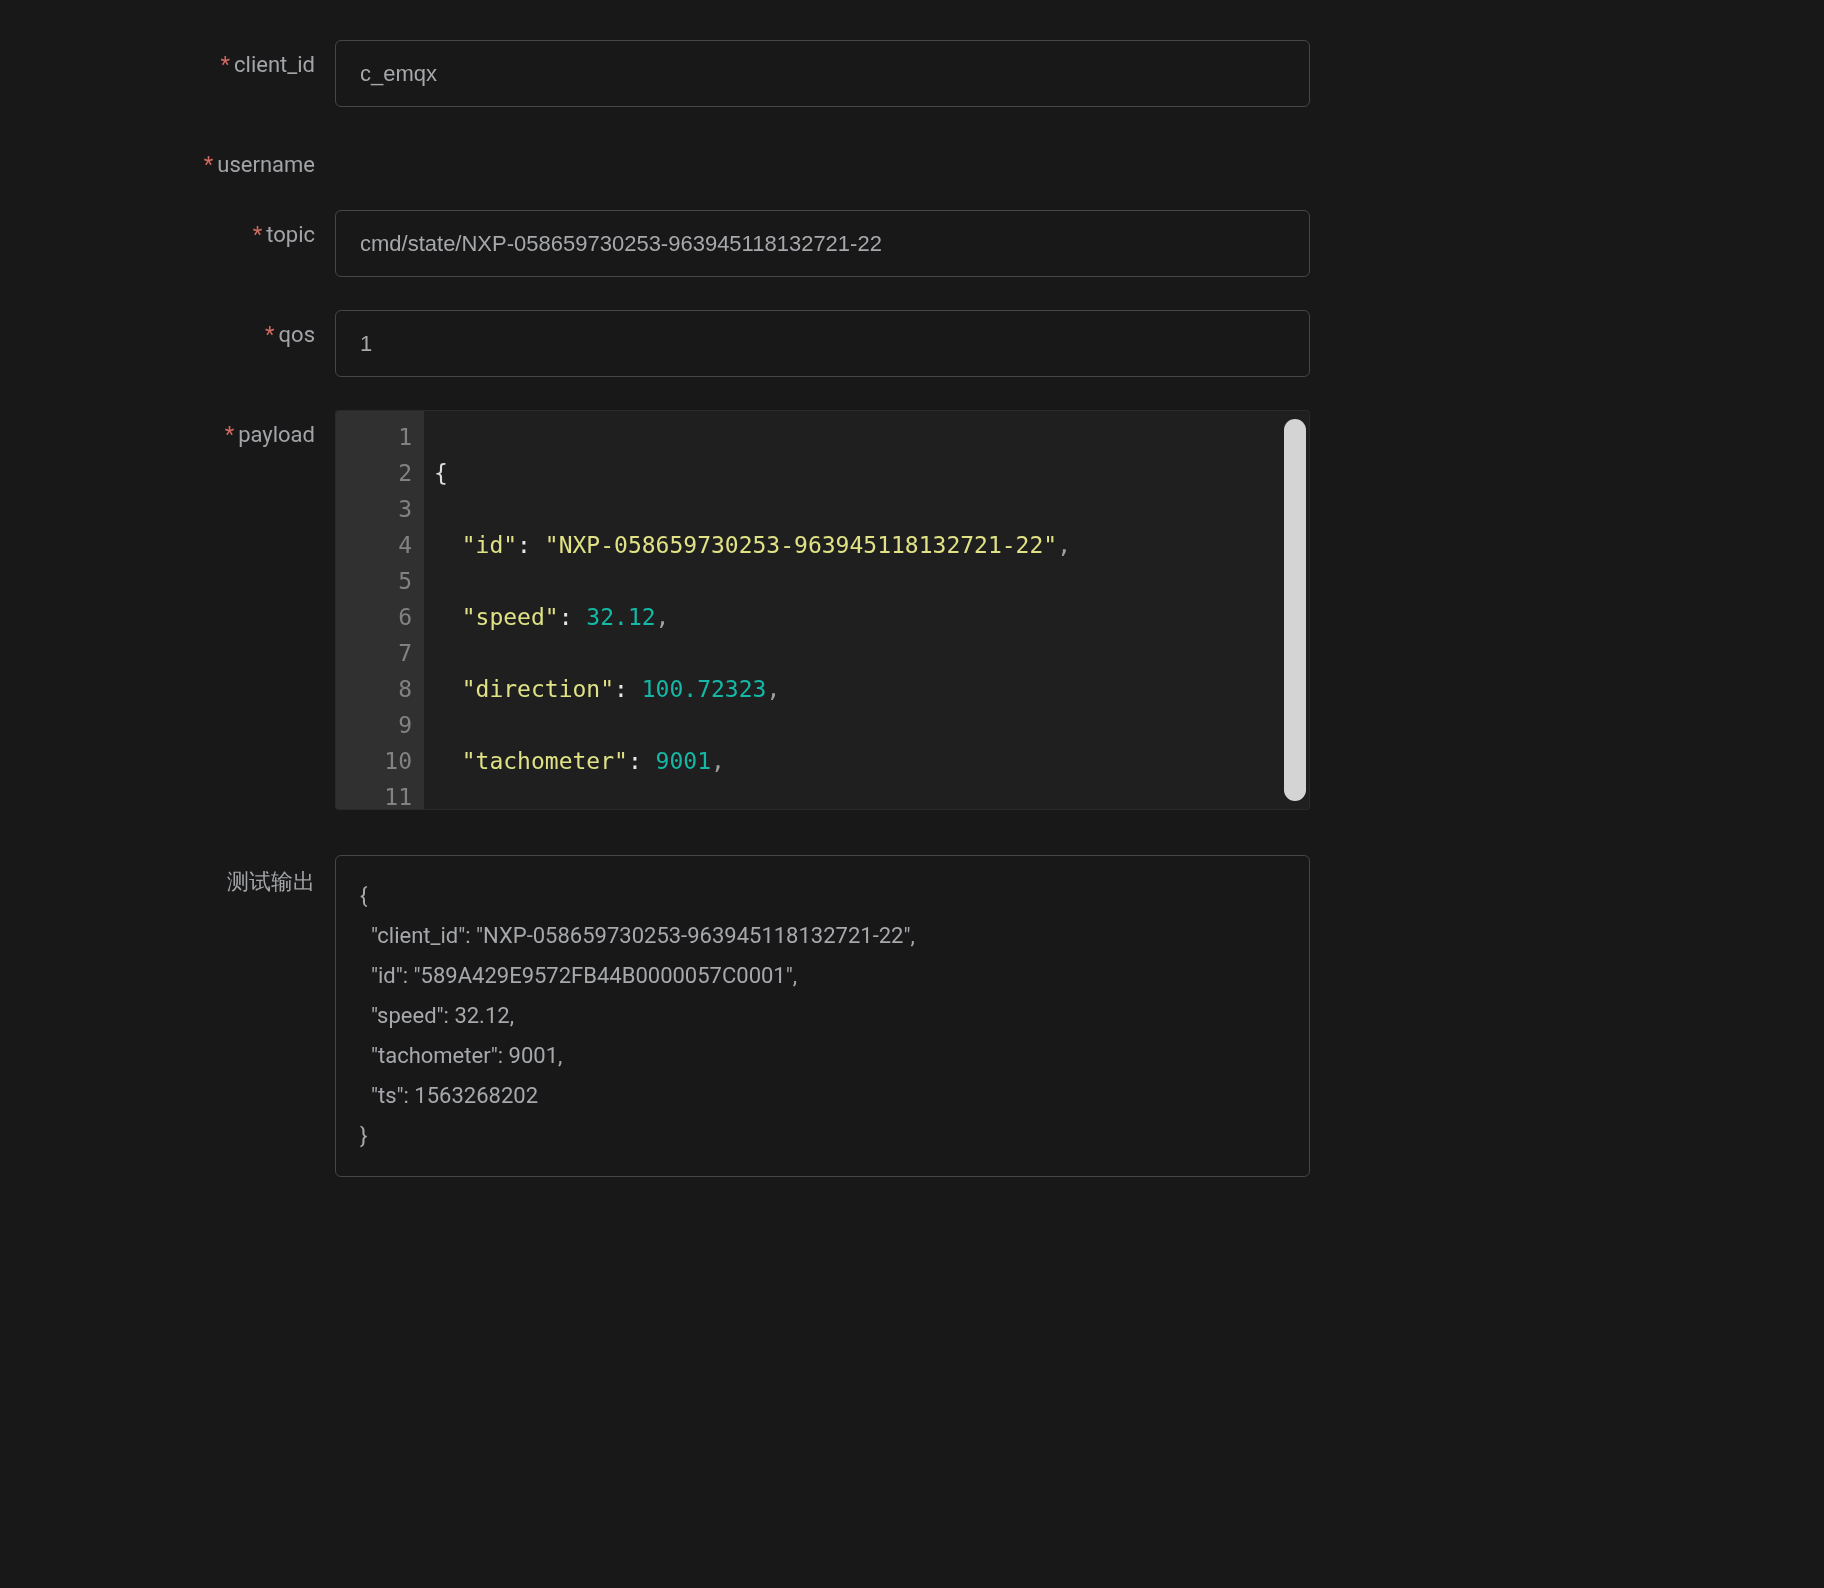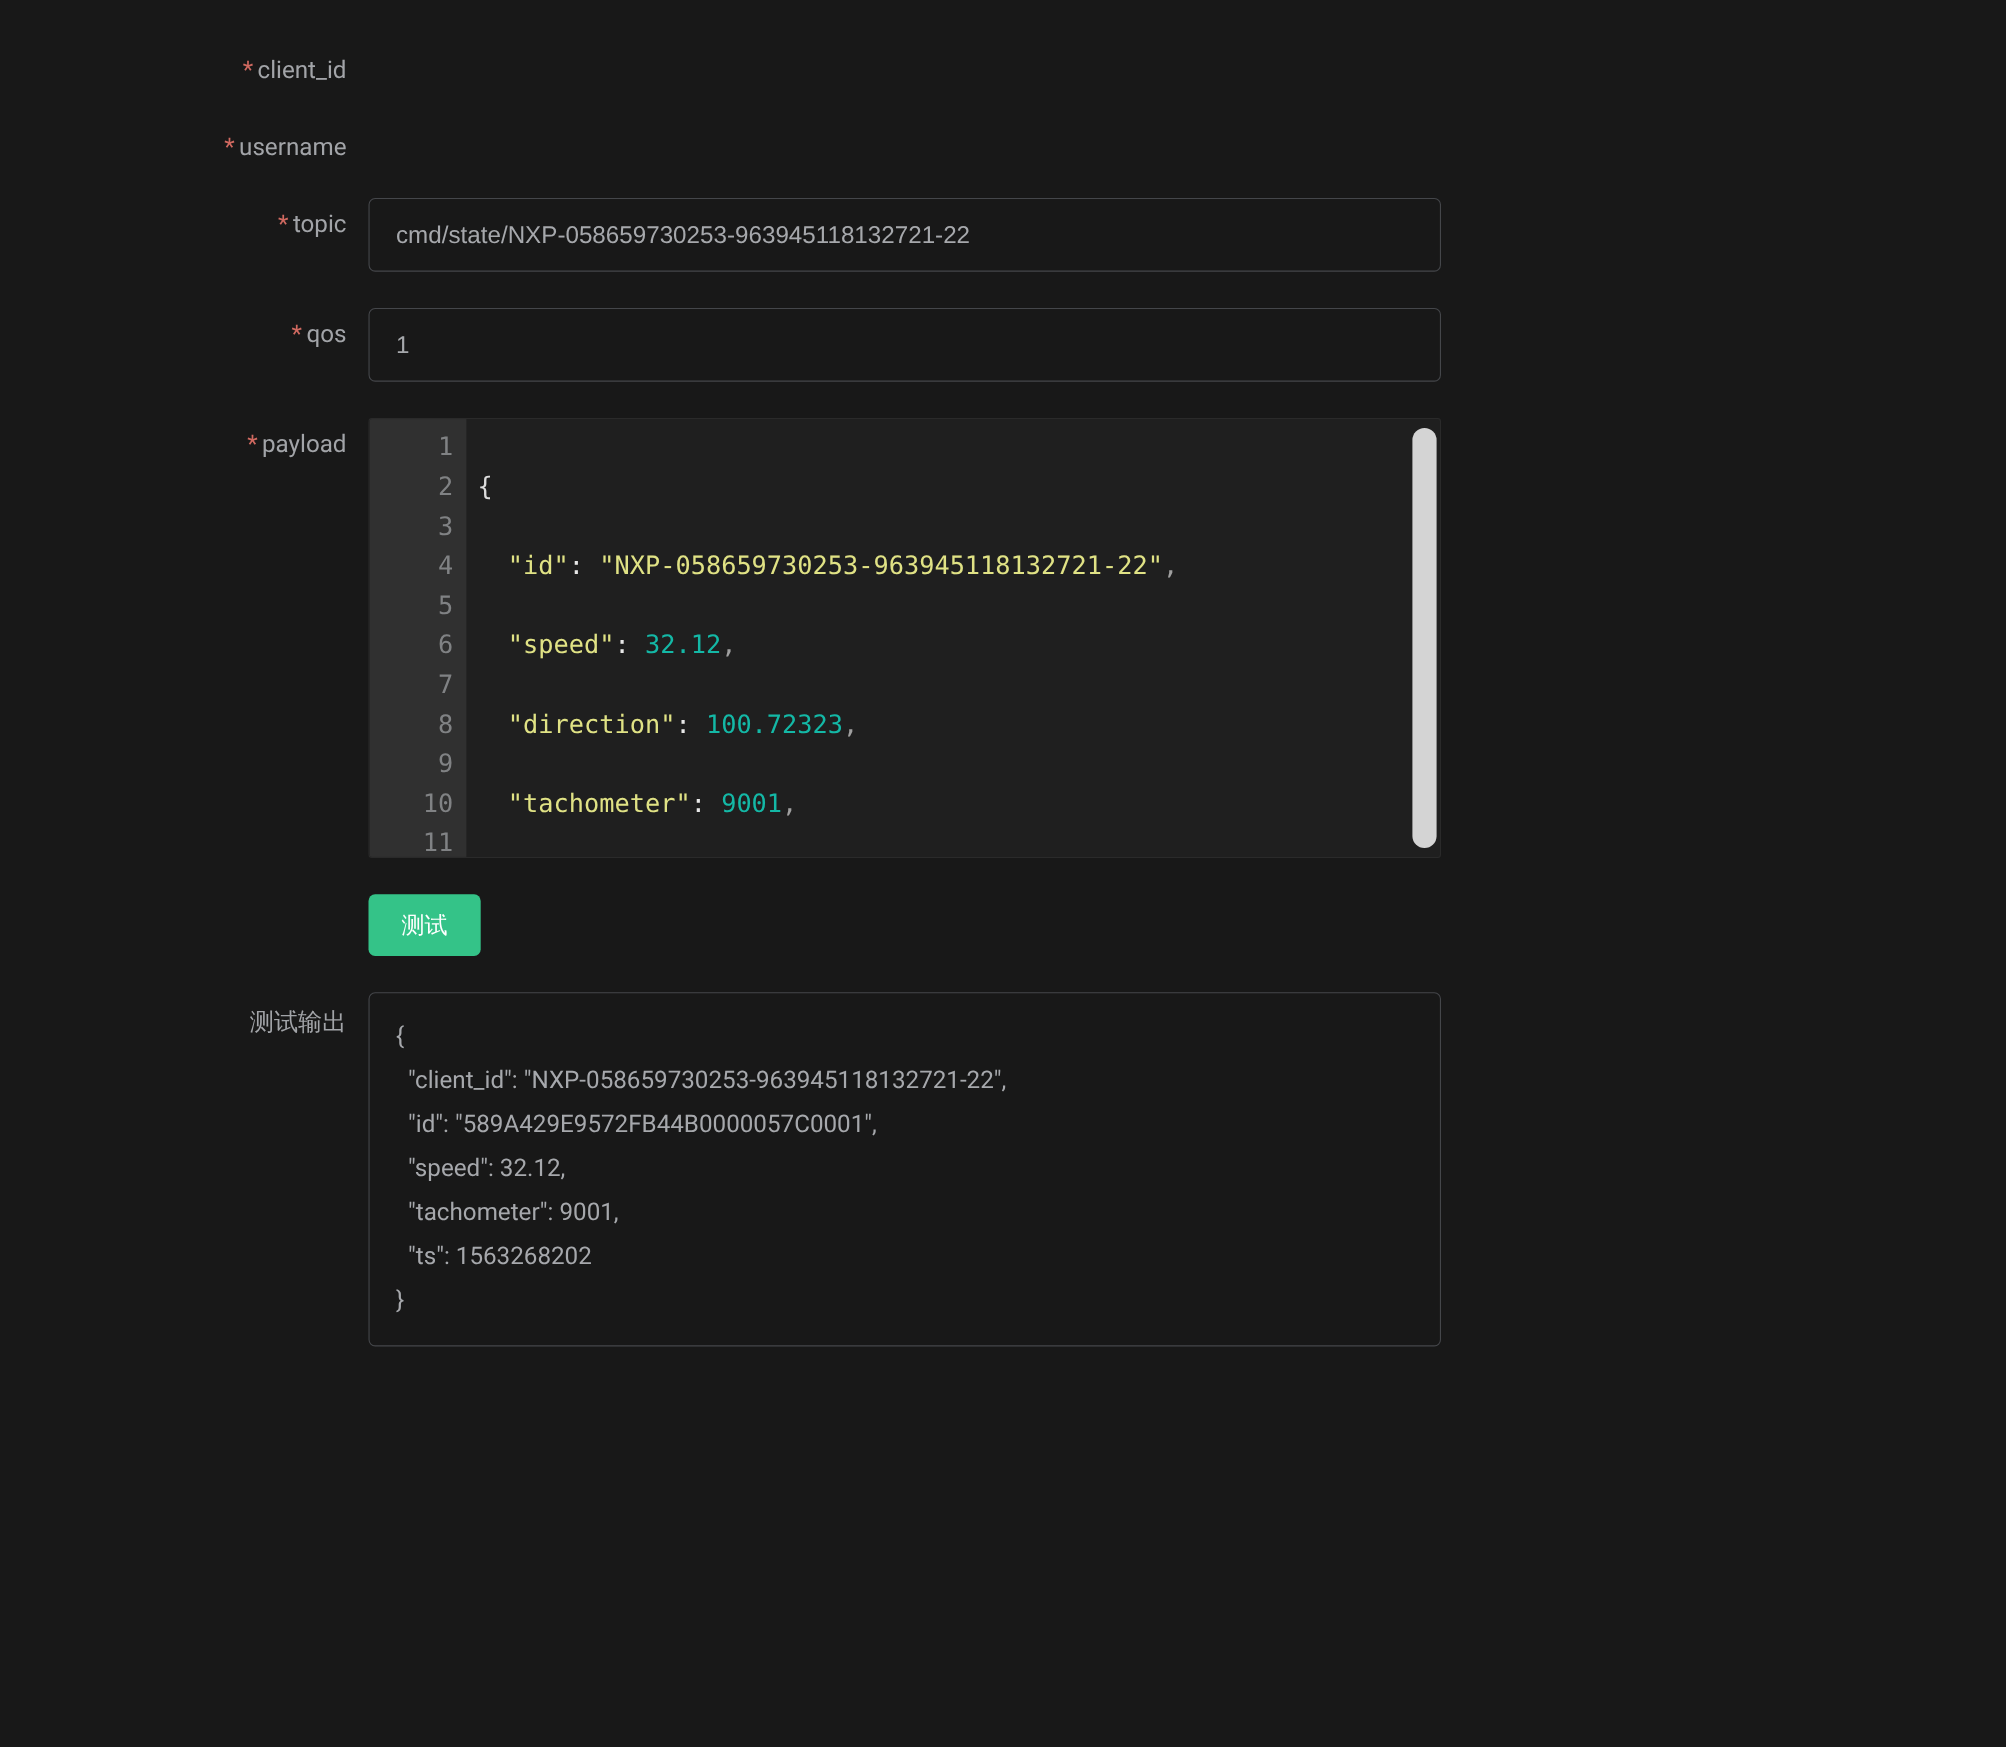--- a/index.html
+++ b/index.html
@@ -174,20 +174,23 @@
 </head>
 <body>
 
 <div class="container">
 
 
   <div class="form-row">
     <div class="label-col">
       <span class="required">*</span>
       <span>client_id</span>
+    </div>
+    <div class="field-col">
+      <input class="text-input" type="text" value="c_emqx" style="">
     </div>
   </div>
 
   <div class="form-row">
     <div class="label-col">
       <span class="required">*</span>
       <span>username</span>
     </div>
   </div>
 
@@ -244,23 +247,20 @@
 
 
         </div>
         <div class="scrollbar"></div>
       </div>
     </div>
   </div>
 
   <div class="btn-row">
     <div class="label-col"></div>
-    <div class="field-col">
-      <button class="btn-primary">测试</button>
-    </div>
   </div>
 
   <div class="form-row">
     <div class="label-col">测试输出</div>
     <div class="field-col">
       <div class="output-box">{
   "client_id": "NXP-058659730253-963945118132721-22",
   "id": "589A429E9572FB44B0000057C0001",
   "speed": 32.12,
   "tachometer": 9001,

